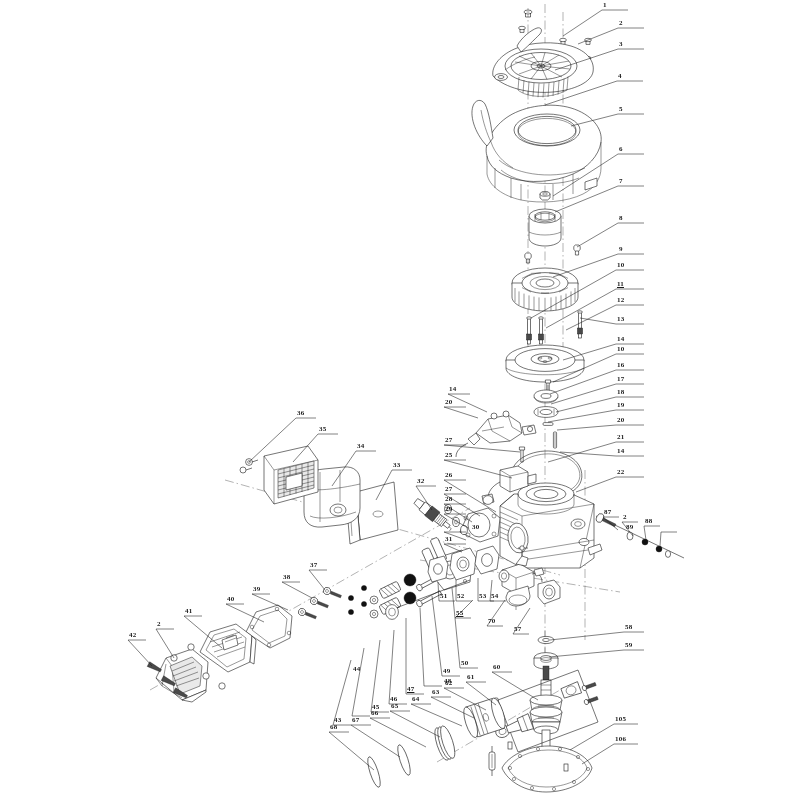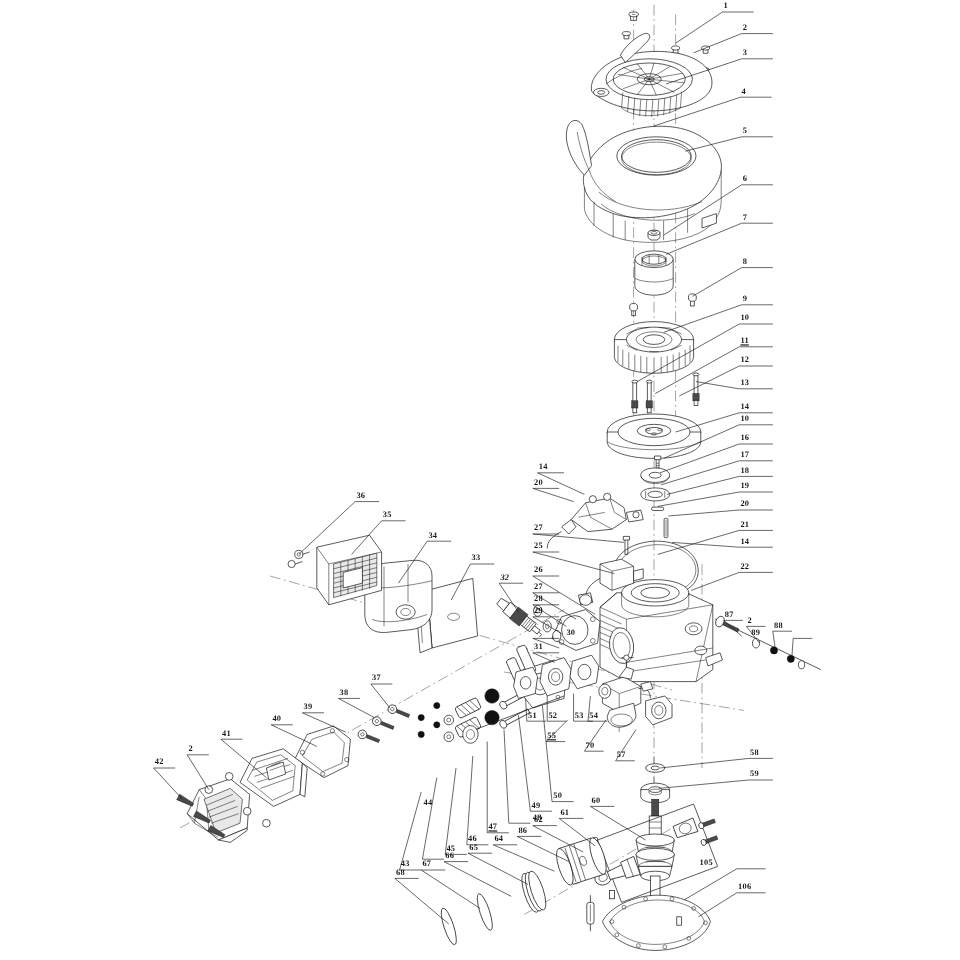--- a/index.html
+++ b/index.html
@@ -830,27 +830,27 @@
       <div class="lbl" style="left: 479px; top: 592px;">53</div>
       <div class="lbl" style="left: 491px; top: 592px;">54</div>
       <div class="lbl" style="left: 456px; top: 609px; text-decoration: underline;">55</div>
       <div class="lbl" style="left: 488px; top: 617px;">70</div>
       <div class="lbl" style="left: 514px; top: 625px;">57</div>
       <div class="lbl" style="left: 625px; top: 623px;">58</div>
       <div class="lbl" style="left: 625px; top: 641px;">59</div>
       <div class="lbl" style="left: 493px; top: 663px;">60</div>
       <div class="lbl" style="left: 467px; top: 673px;">61</div>
       <div class="lbl" style="left: 445px; top: 679px;">62</div>
-      <div class="lbl" style="left: 432px; top: 688px;">86</div>
+      <div class="lbl" style="left: 432px; top: 688px;">63</div>
       <div class="lbl" style="left: 412px; top: 695px;">64</div>
       <div class="lbl" style="left: 391px; top: 702px;">65</div>
       <div class="lbl" style="left: 371px; top: 709px;">66</div>
       <div class="lbl" style="left: 352px; top: 716px;">67</div>
       <div class="lbl" style="left: 330px; top: 723px;">68</div>
       <div class="lbl" style="left: 604px; top: 508px;">87</div>
       <div class="lbl" style="left: 623px; top: 513px;">2</div>
       <div class="lbl" style="left: 645px; top: 517px;">88</div>
       <div class="lbl" style="left: 626px; top: 523px;">89</div>
-      <div class="lbl" style="left: 583px; top: 715px;">105</div>
+      <div class="lbl" style="left: 615px; top: 715px;">105</div>
       <div class="lbl" style="left: 615px; top: 735px;">106</div>
     </div>
 
 </div>
 
 </body></html>

